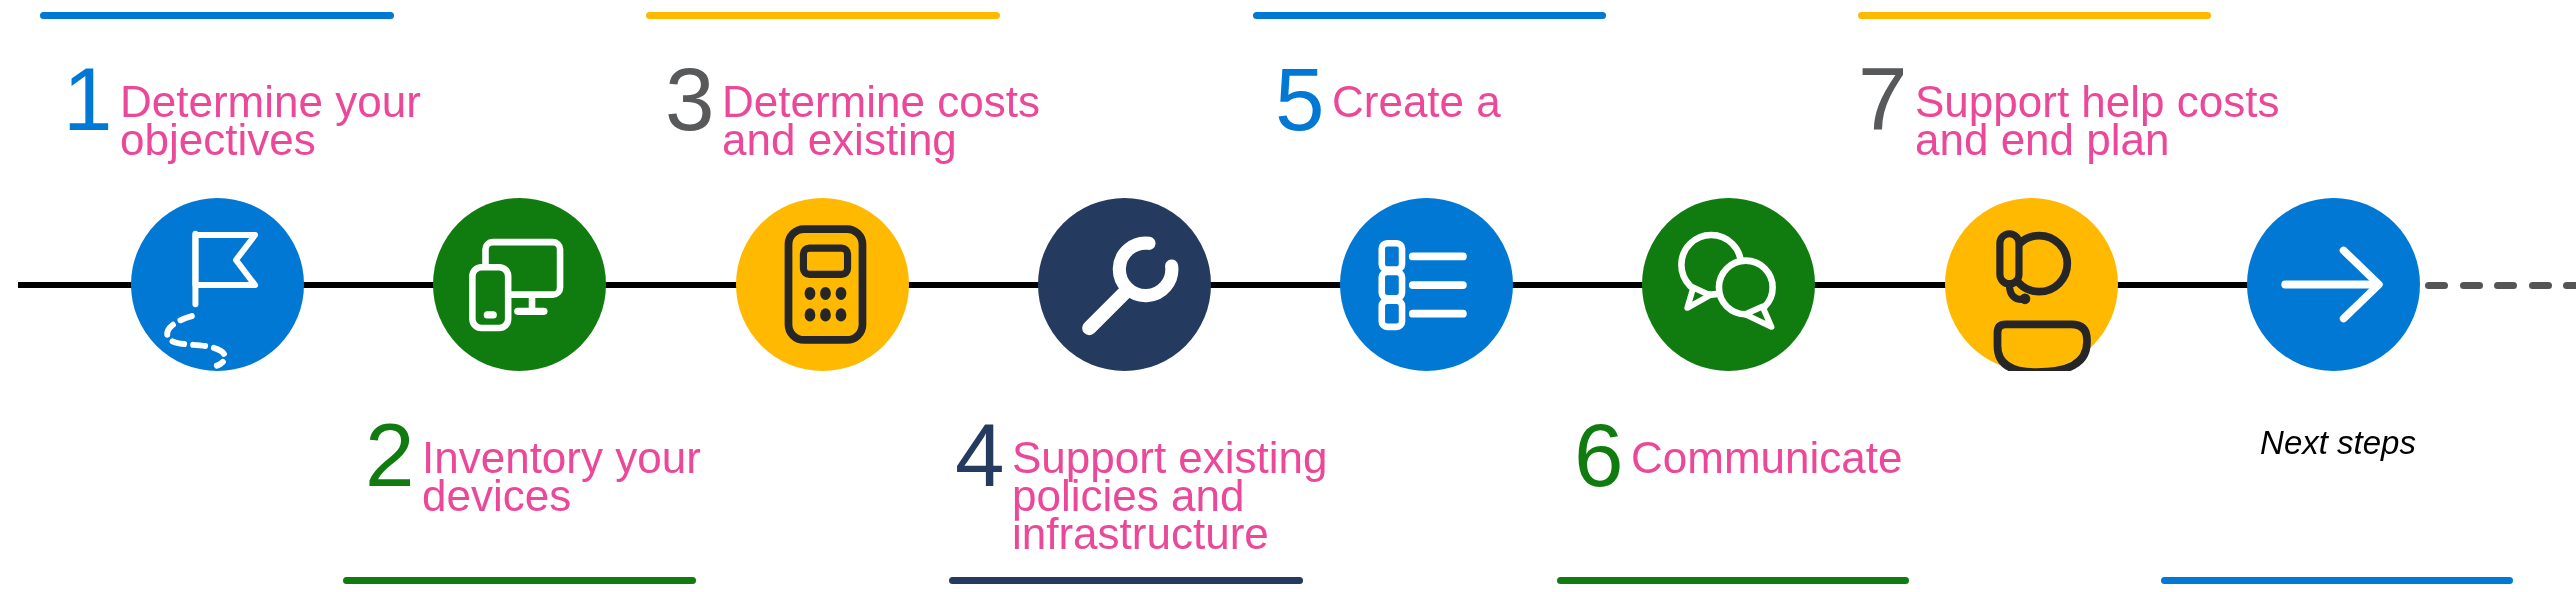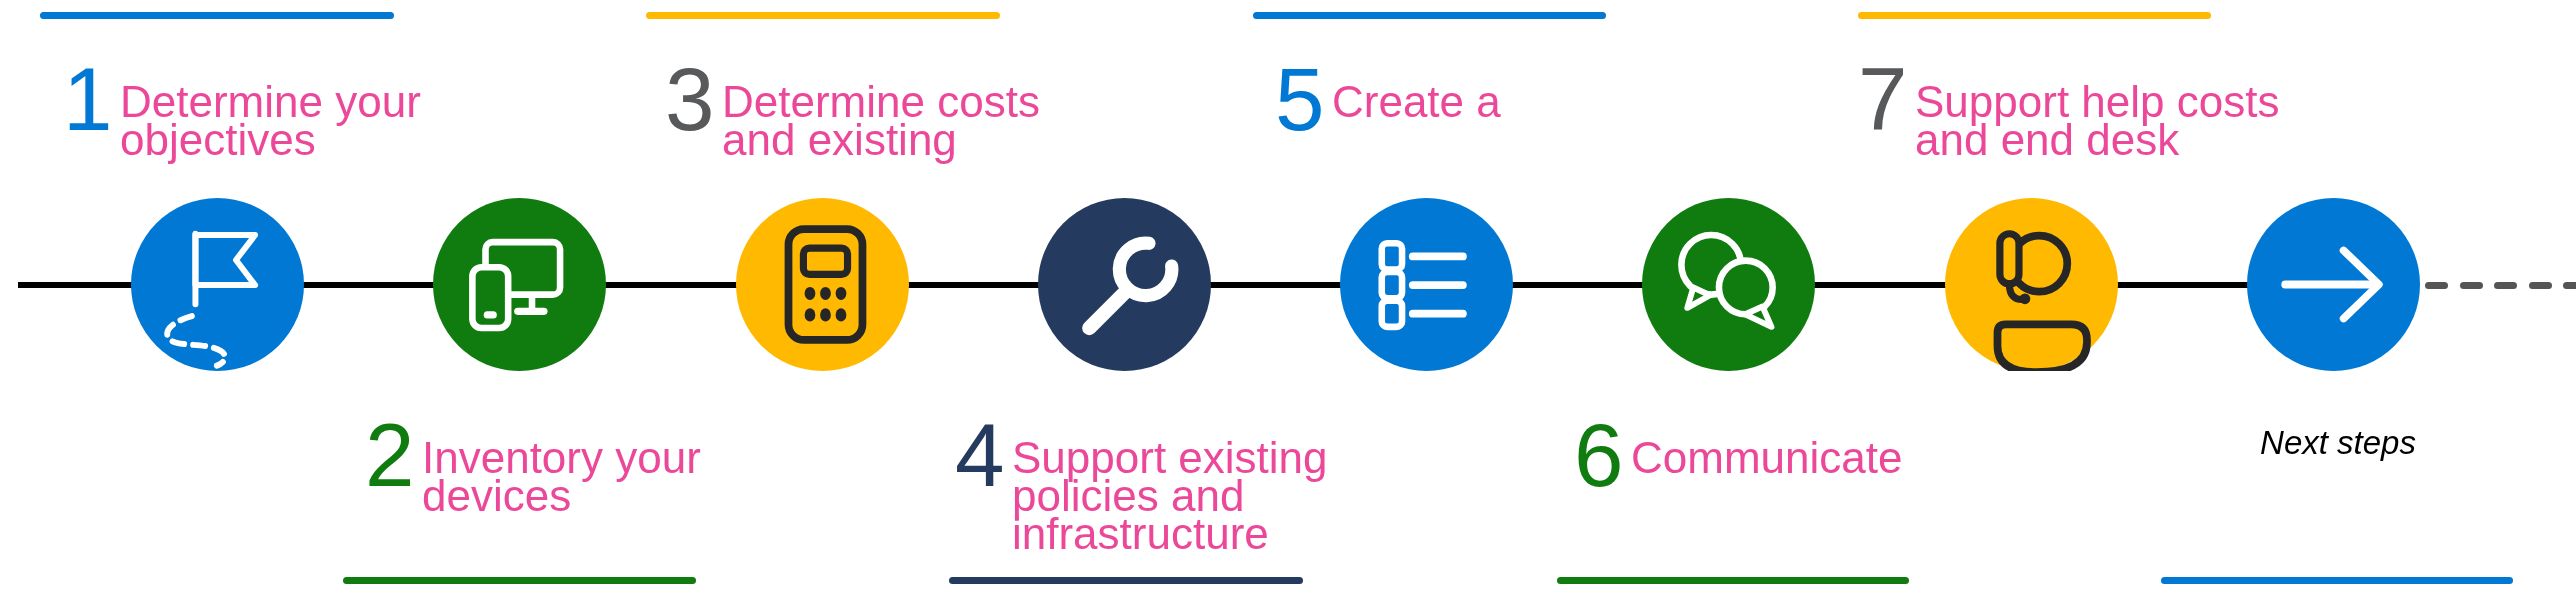--- a/index.html
+++ b/index.html
@@ -158,21 +158,21 @@
     <div class="num c-blue">5</div>
     <div class="lines">
       <div>Create a</div>
     </div>
   </div>
 
   <div class="step top-row" style="left:1858px;">
     <div class="num c-gray">7</div>
     <div class="lines">
       <div>Support help costs</div>
-      <div>and end desk</div>
+      <div>and end plan</div>
     </div>
   </div>
 
   <div class="step bottom-row" style="left:365px;">
     <div class="num c-green">2</div>
     <div class="lines">
       <div>Inventory your</div>
       <div>devices</div>
     </div>
   </div>

